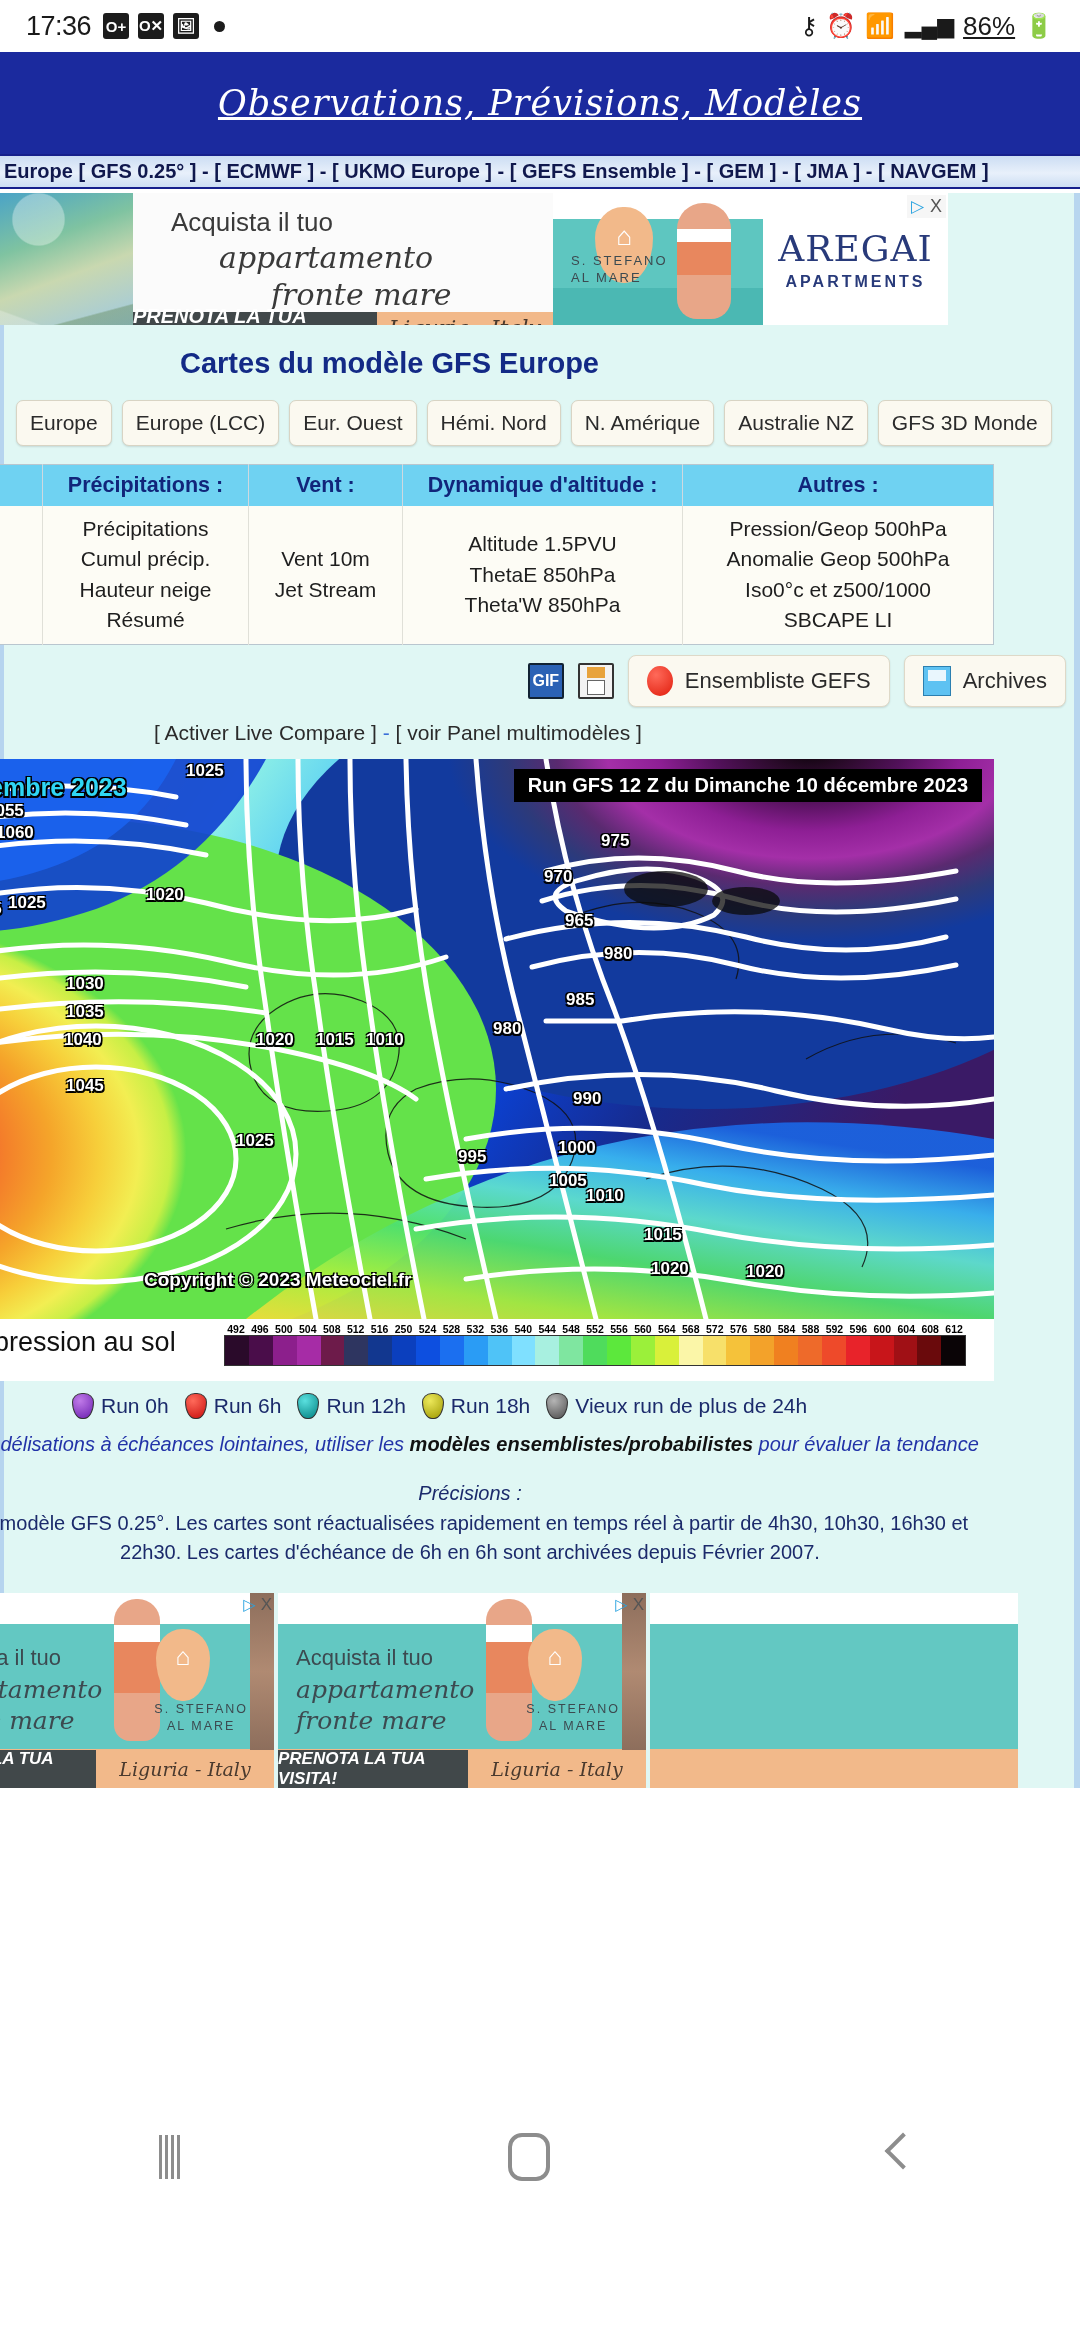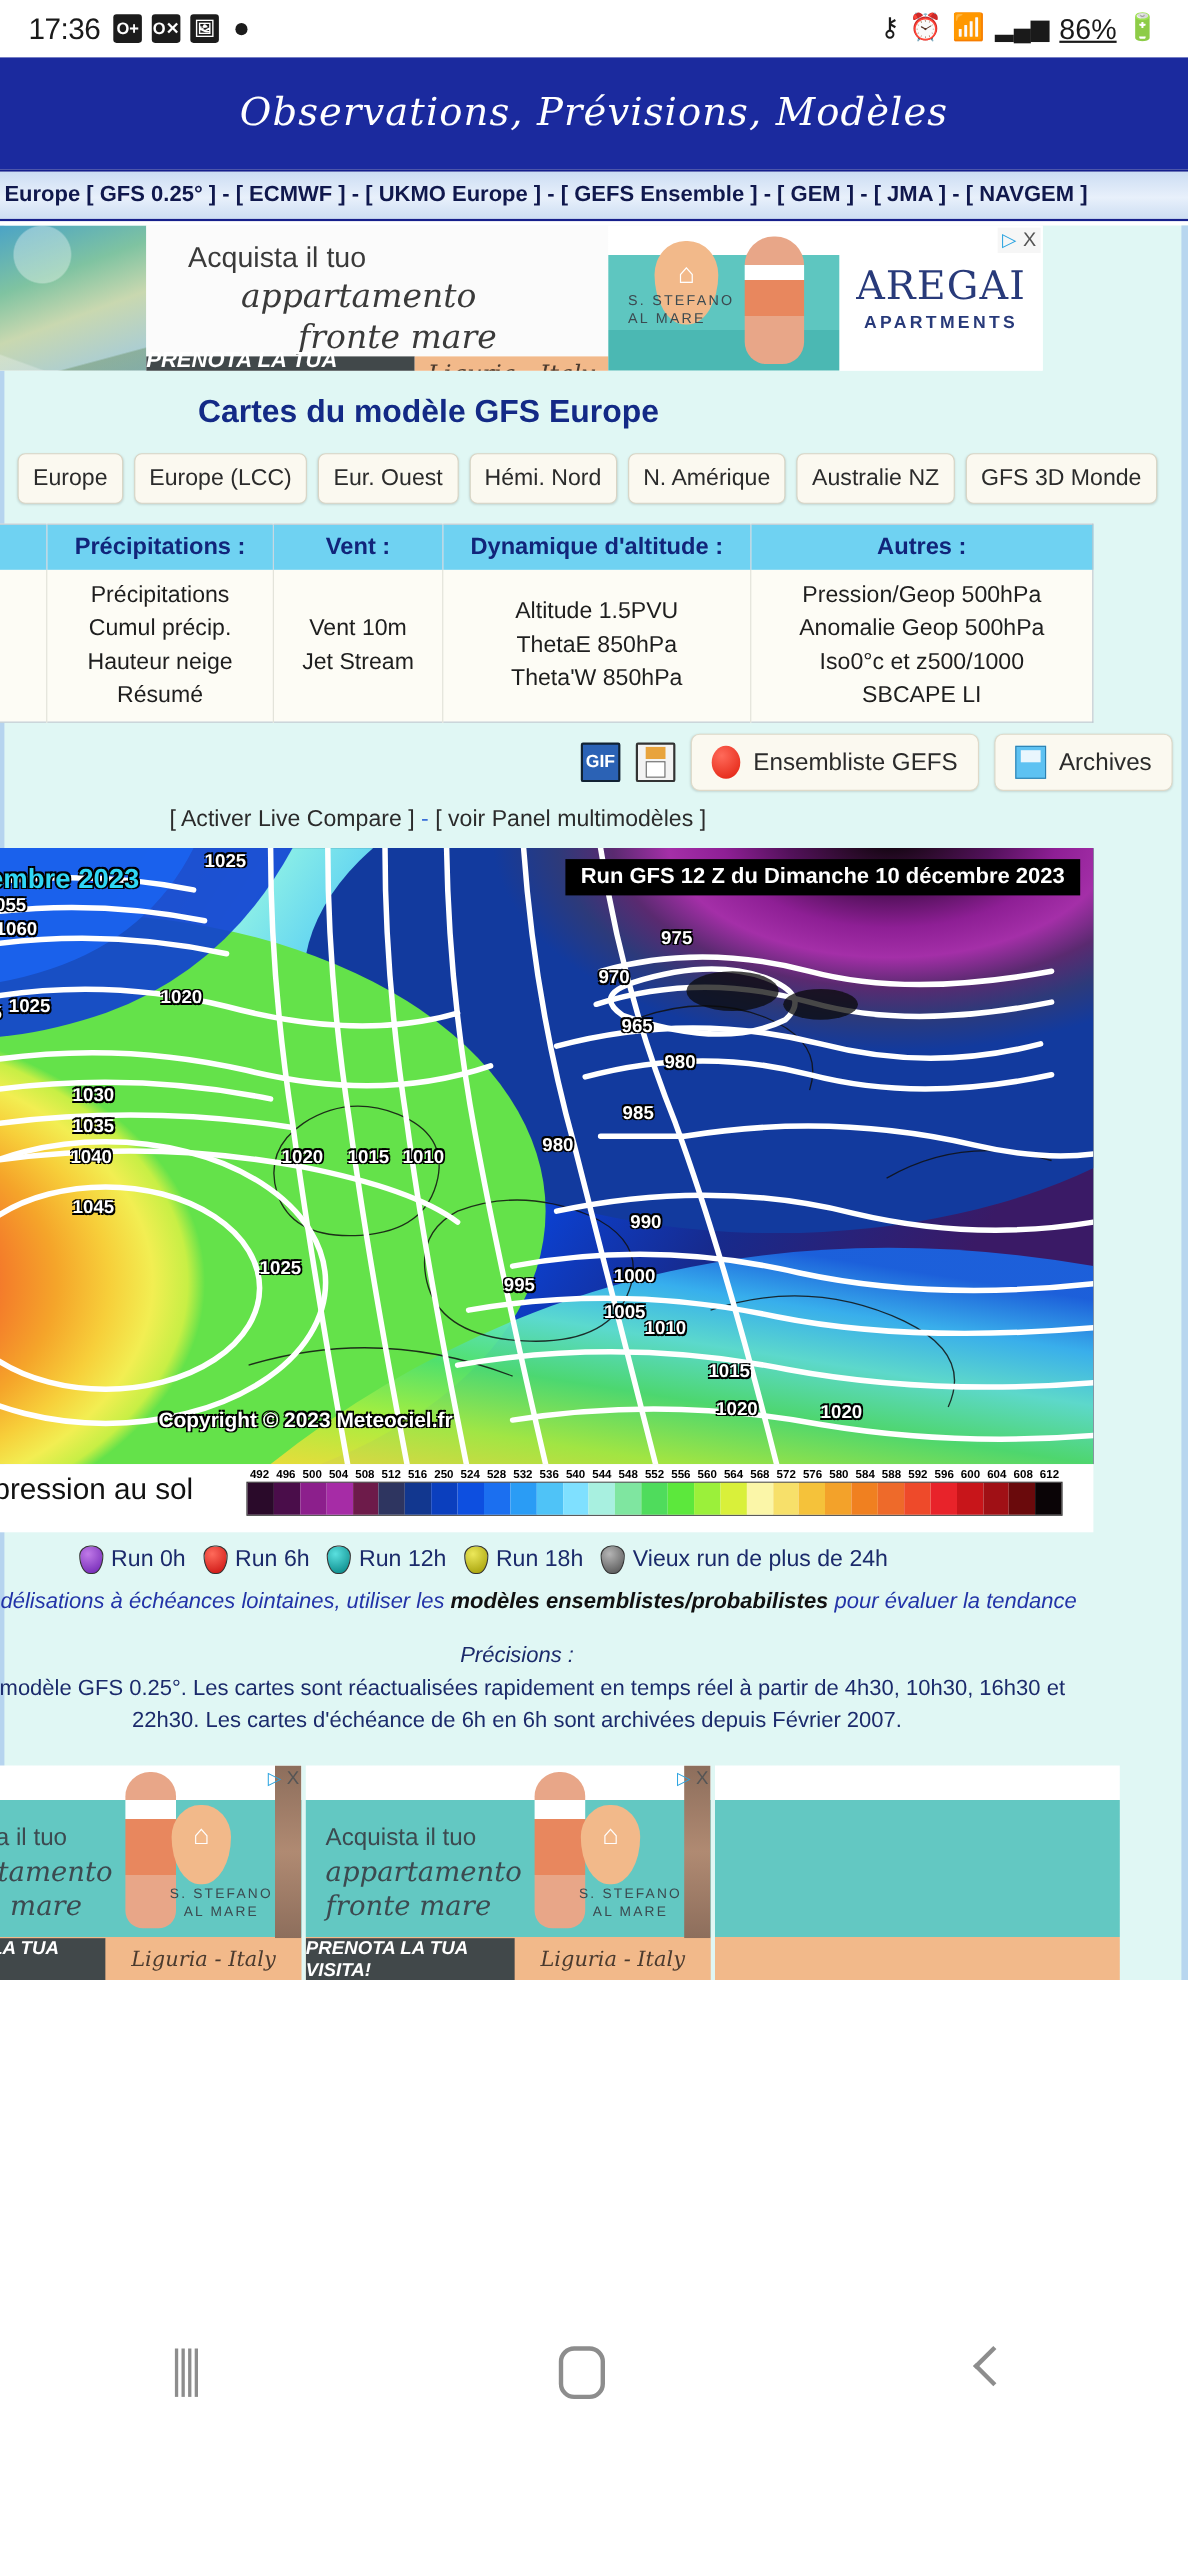--- a/index.html
+++ b/index.html
@@ -45,26 +45,27 @@
     height: 102px;
     display: flex; flex-direction: column;
     align-items: center; justify-content: center;
     color: #ffffff;
   }
   .site-header .l1, .site-header .l2 {
     font-family: "DejaVu Serif", serif;
     font-style: italic;
     font-weight: 400;
     letter-spacing: 1px;
+    text-decoration: underline;
   }
   .site-header .l1 { font-size: 35px; }
   .site-header .l2 { font-size: 35px; margin-top: 2px; }
 
   .modelbar {
-    height: 47px;
+    height: 35px;
     background: linear-gradient(to bottom, #ccddf3 0%, #e8f0fb 55%, #cddef3 100%);
     border-top: 2px solid #16208c;
     border-bottom: 2px solid #16208c;
     display: flex; align-items: center;
     white-space: nowrap; overflow: hidden;
     font-size: 20px; color: #10184d;
     padding-left: 4px;
     font-weight: 600;
   }
 

